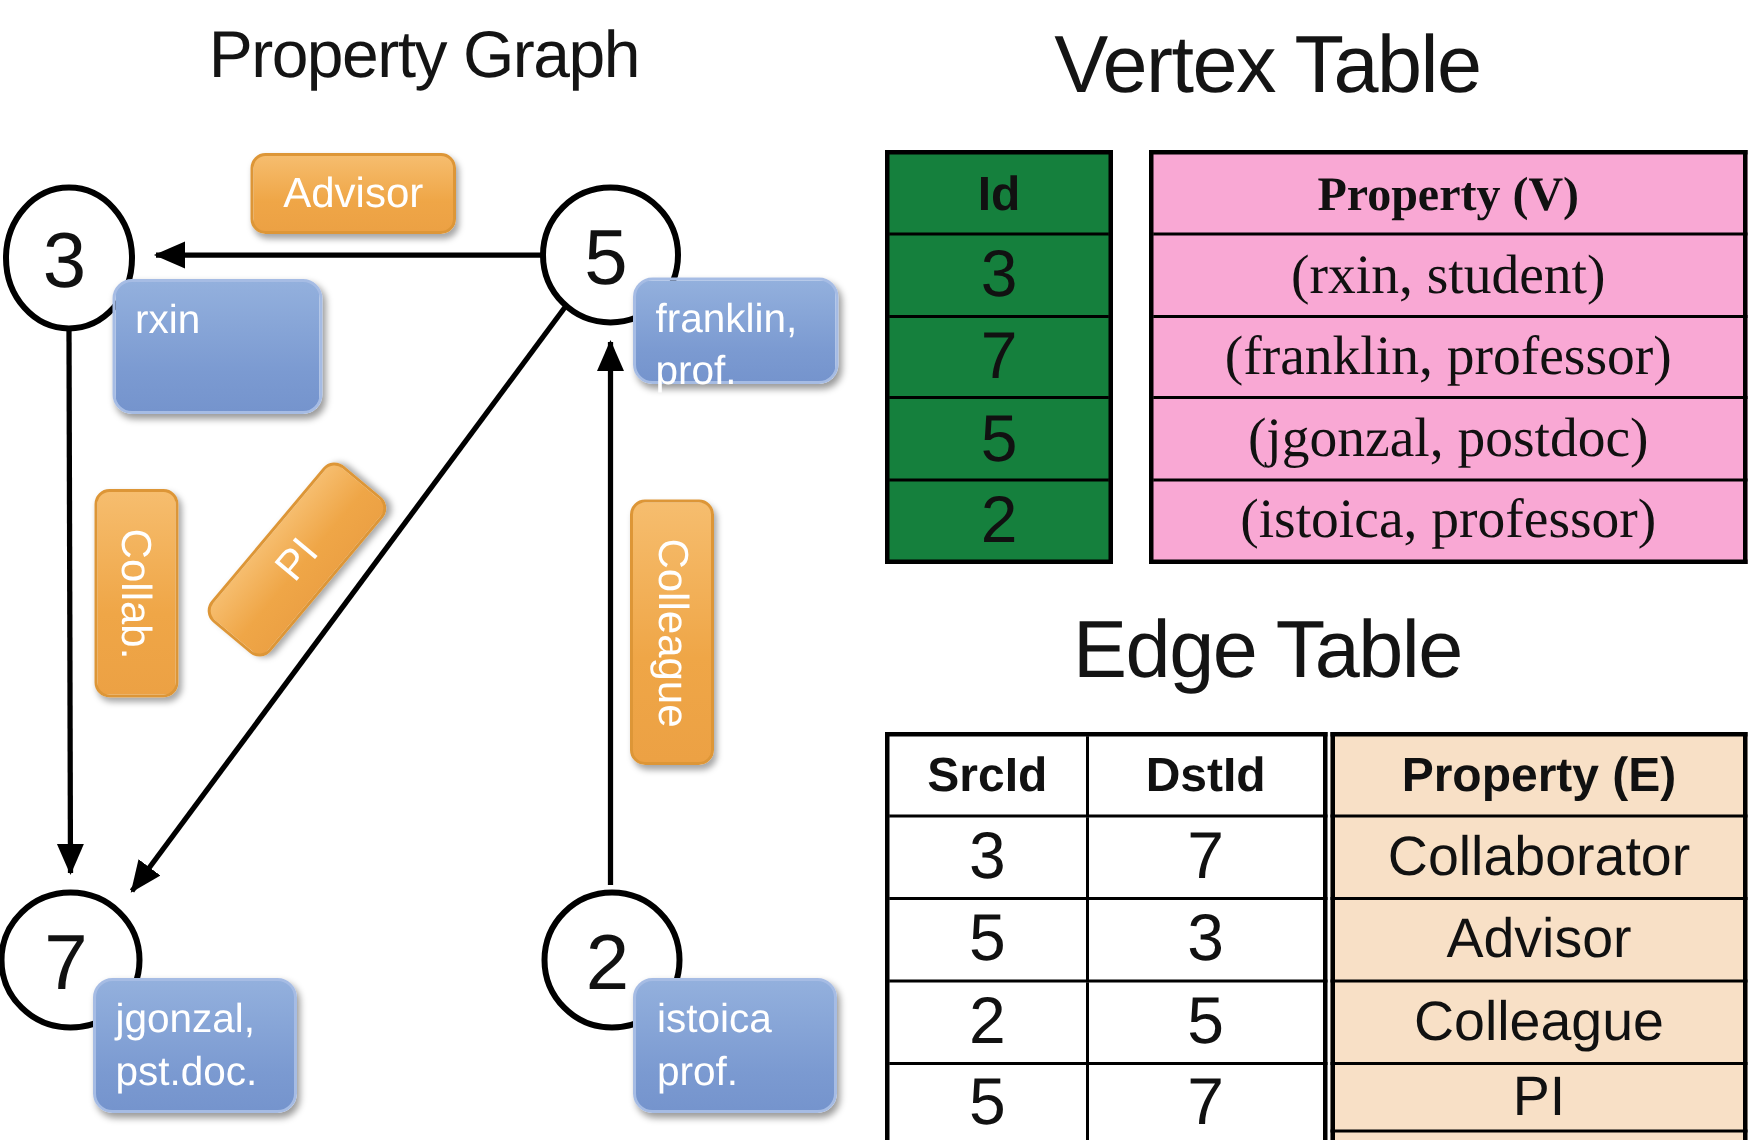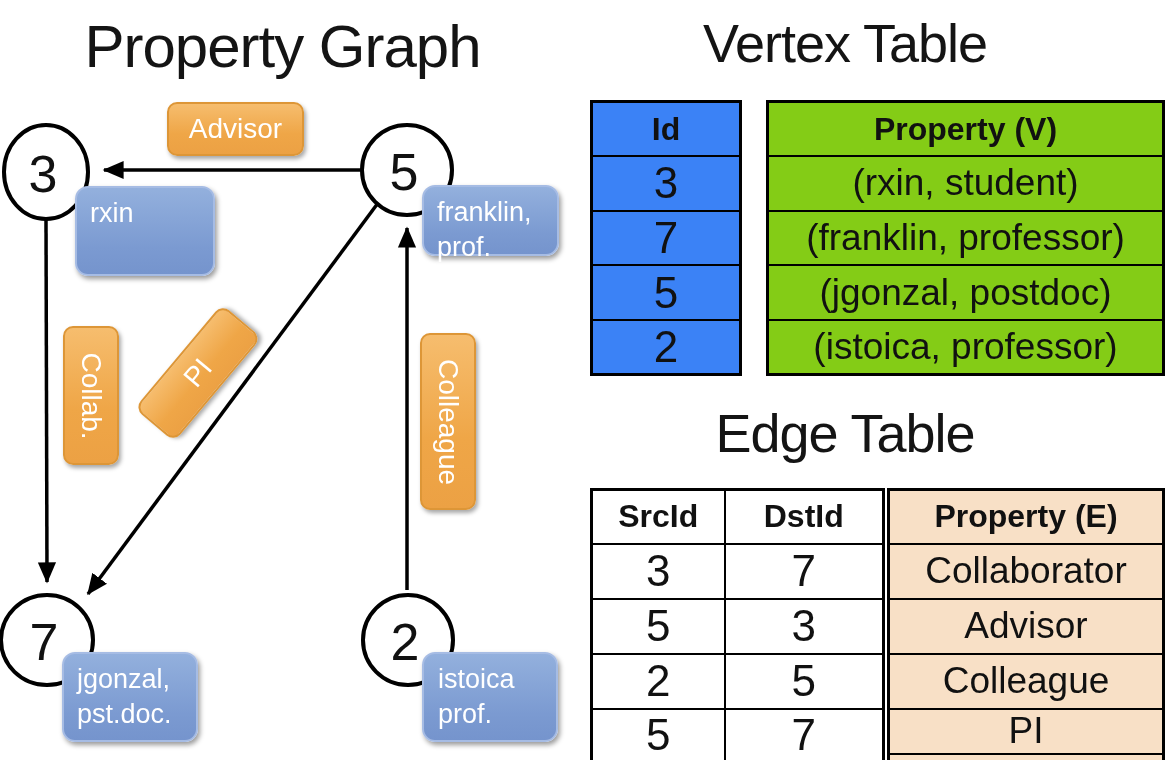--- a/index.html
+++ b/index.html
@@ -2,21 +2,21 @@
 <html><head>
 <meta charset="utf-8">
 <style>
   html,body { margin:0; padding:0; background:#fff; }
   .stage {
     position:relative; width:1170px; height:760px; background:#ffffff;
     overflow:hidden; font-family:"Liberation Sans", sans-serif; color:#151515;
   }
   
   .title { position:absolute; text-align:center; letter-spacing:-1px; color:#141414; }
-  #t-graph  { left:10px;  top:12px;  width:545px; font-size:60px; }
+  #t-graph  { left:10px;  top:12px;  width:545px; font-size:44px; }
   #t-vertex { left:655px; top:12px;  width:380px; font-size:54px; }
   #t-edge   { left:655px; top:402px; width:380px; font-size:54px; }
 
   
   .graph-svg { position:absolute; left:0; top:0; }
 
   
   .obox {
     position:absolute; box-sizing:border-box; border-radius:10px;
     background:linear-gradient(180deg,#f6bd6e 0%,#efa647 60%,#eca144 100%);
@@ -42,22 +42,22 @@
   #istoica  { left:422px; top:652px; width:136px; height:90px;padding-left:14px; }
 
   
   .dtable { position:absolute; border-collapse:collapse; table-layout:fixed; }
   .dtable td { border:2.4px solid #000; text-align:center; vertical-align:middle; padding:0; color:#111; overflow:hidden; }
   .dtable { border:3px solid #000; }
   .hdr  { font-weight:bold; font-size:32px; }
   .num  { font-size:44px; }
   .prop { font-size:37px; }
 
-  #vt-id   { left:590px; top:100px; width:152px; background:#3b82f6; }
-  #vt-prop { left:766px; top:100px; width:399px; background:#84cc16; }
+  #vt-id   { left:590px; top:100px; width:152px; background:#15803d; }
+  #vt-prop { left:766px; top:100px; width:399px; background:#f9a8d4;font-family:Liberation Serif, serif; }
   .vtable tr { height:54.6px; }
 
   #et-ids  { left:590px; top:488px; width:292px; background:#fff; }
   #et-prop { left:887px; top:488px; width:278px; background:#f8e0c6; }
   .etable tr { height:55px; }
   .etable tr:first-child { height:54px; }
   .etable tr:nth-child(5) { height:45px; }
   .etable tr:nth-child(6) { height:16px; }
 </style>
 </head>

